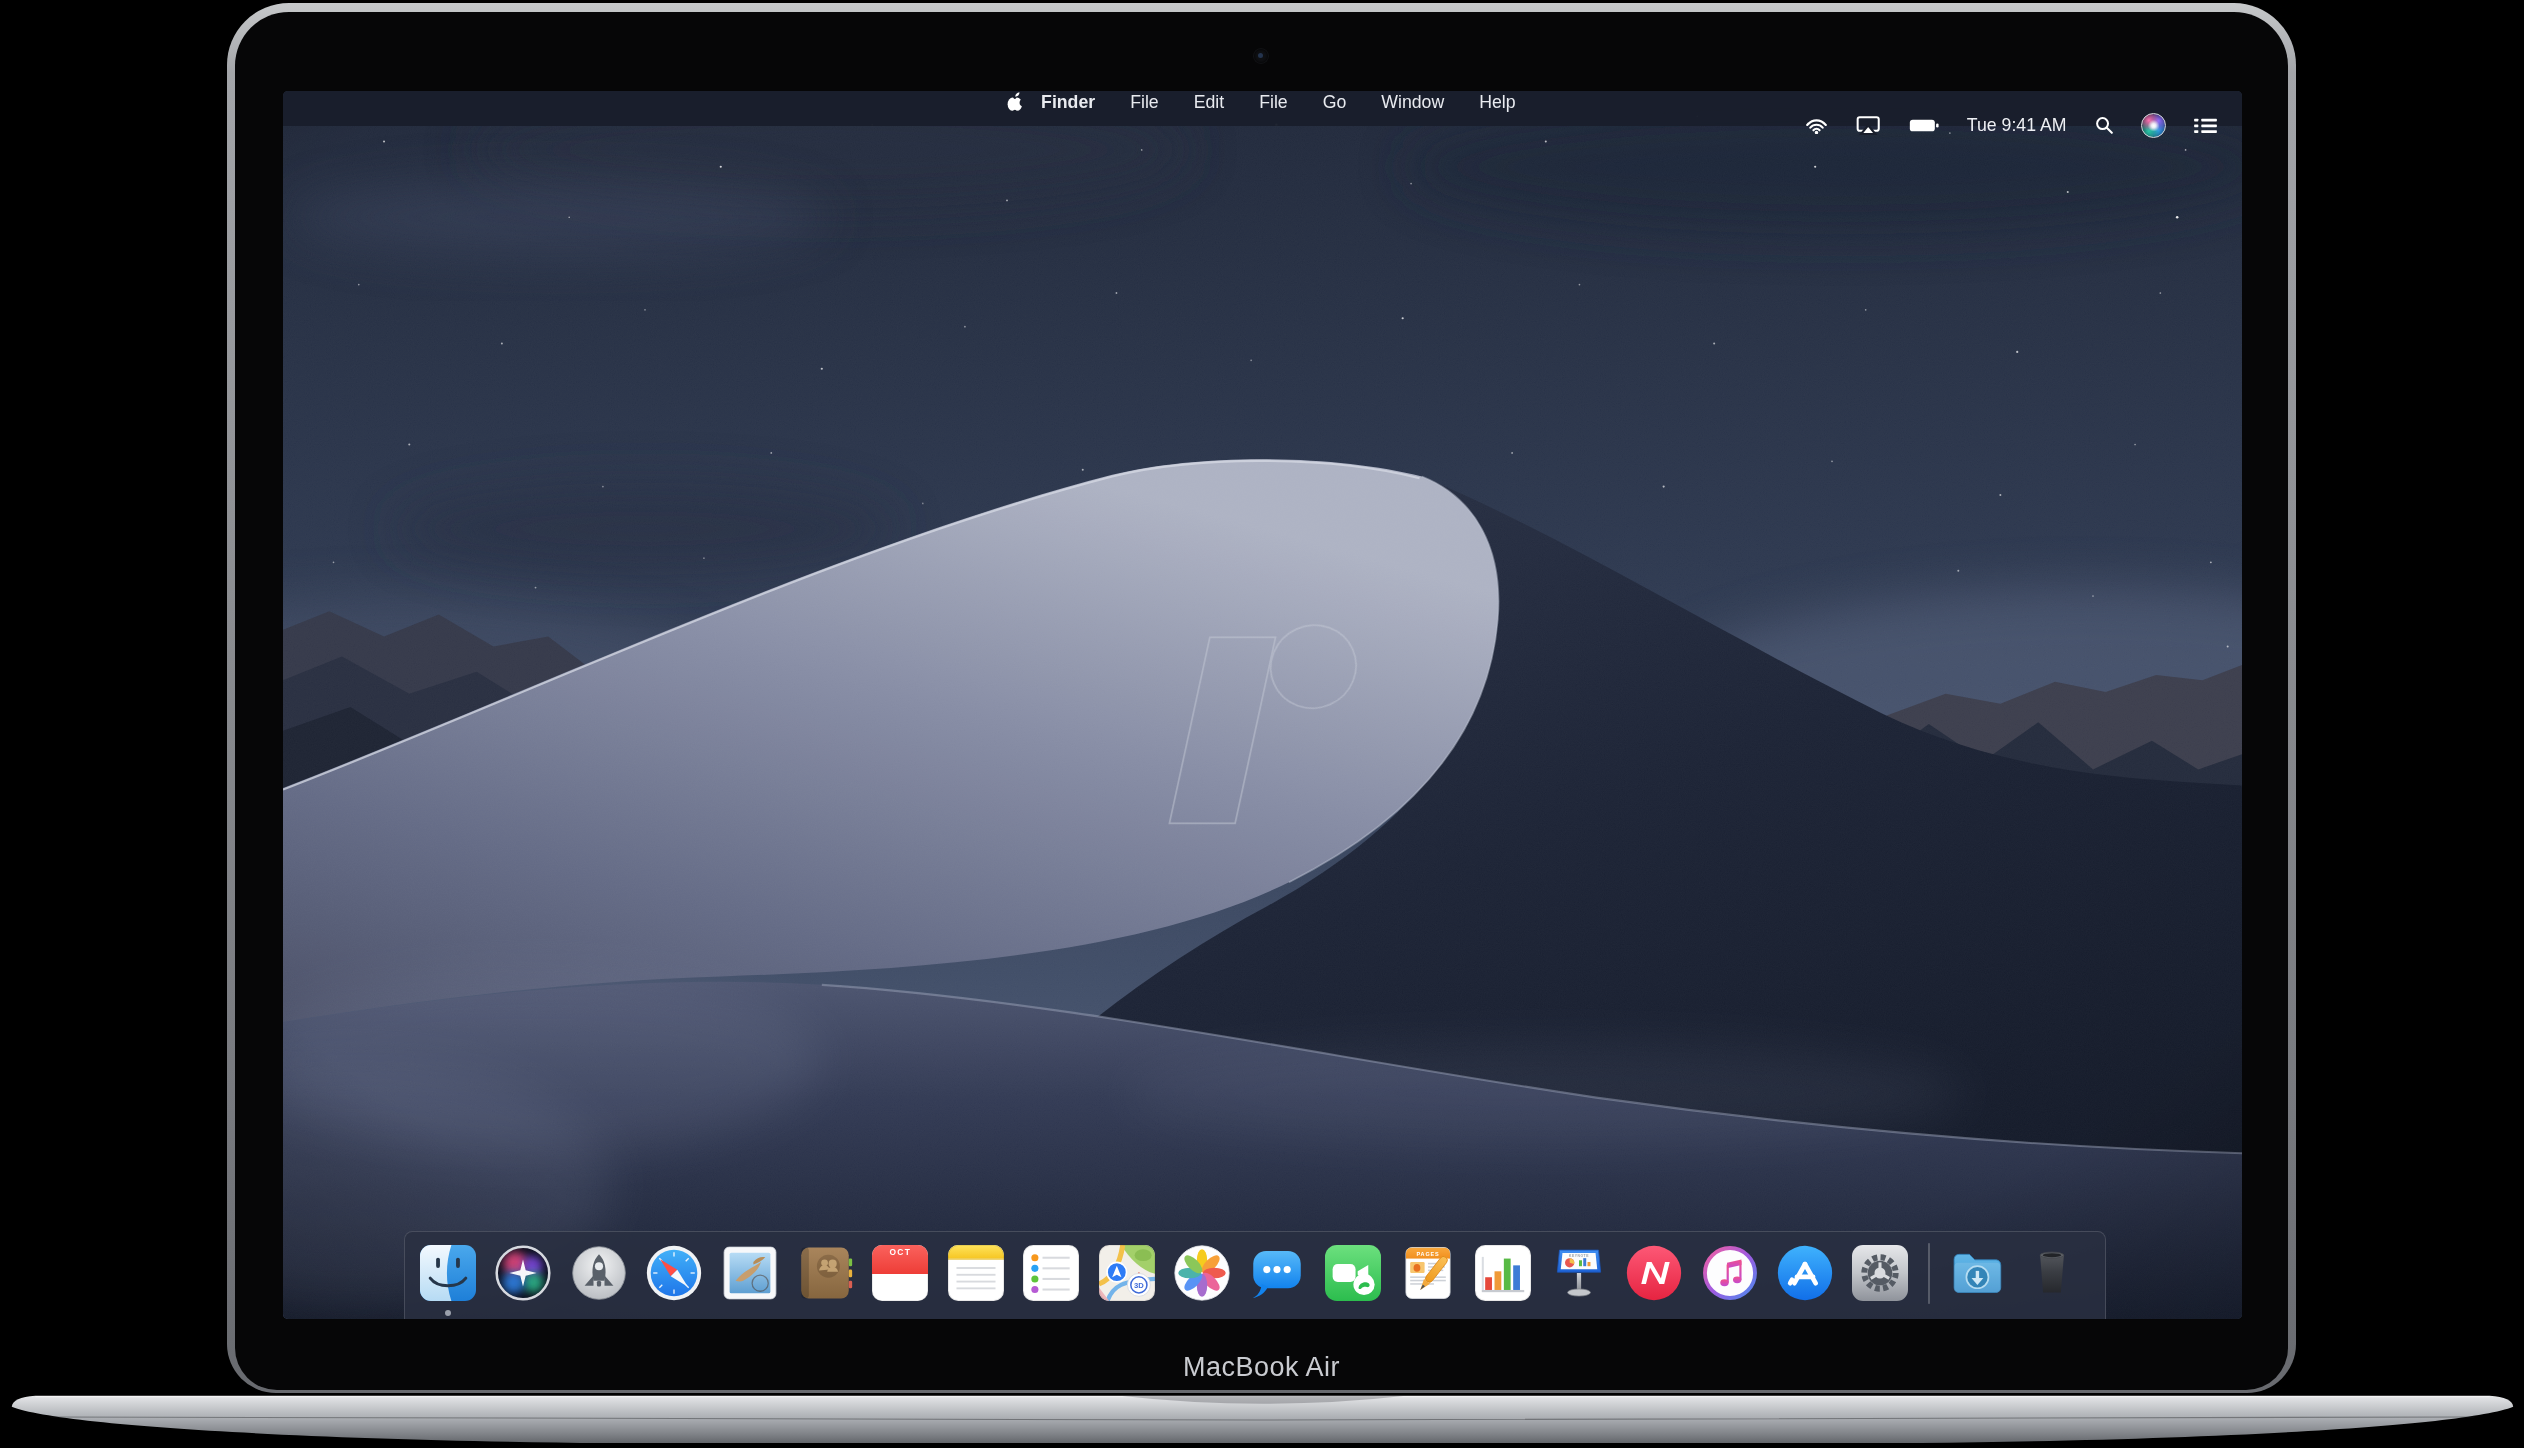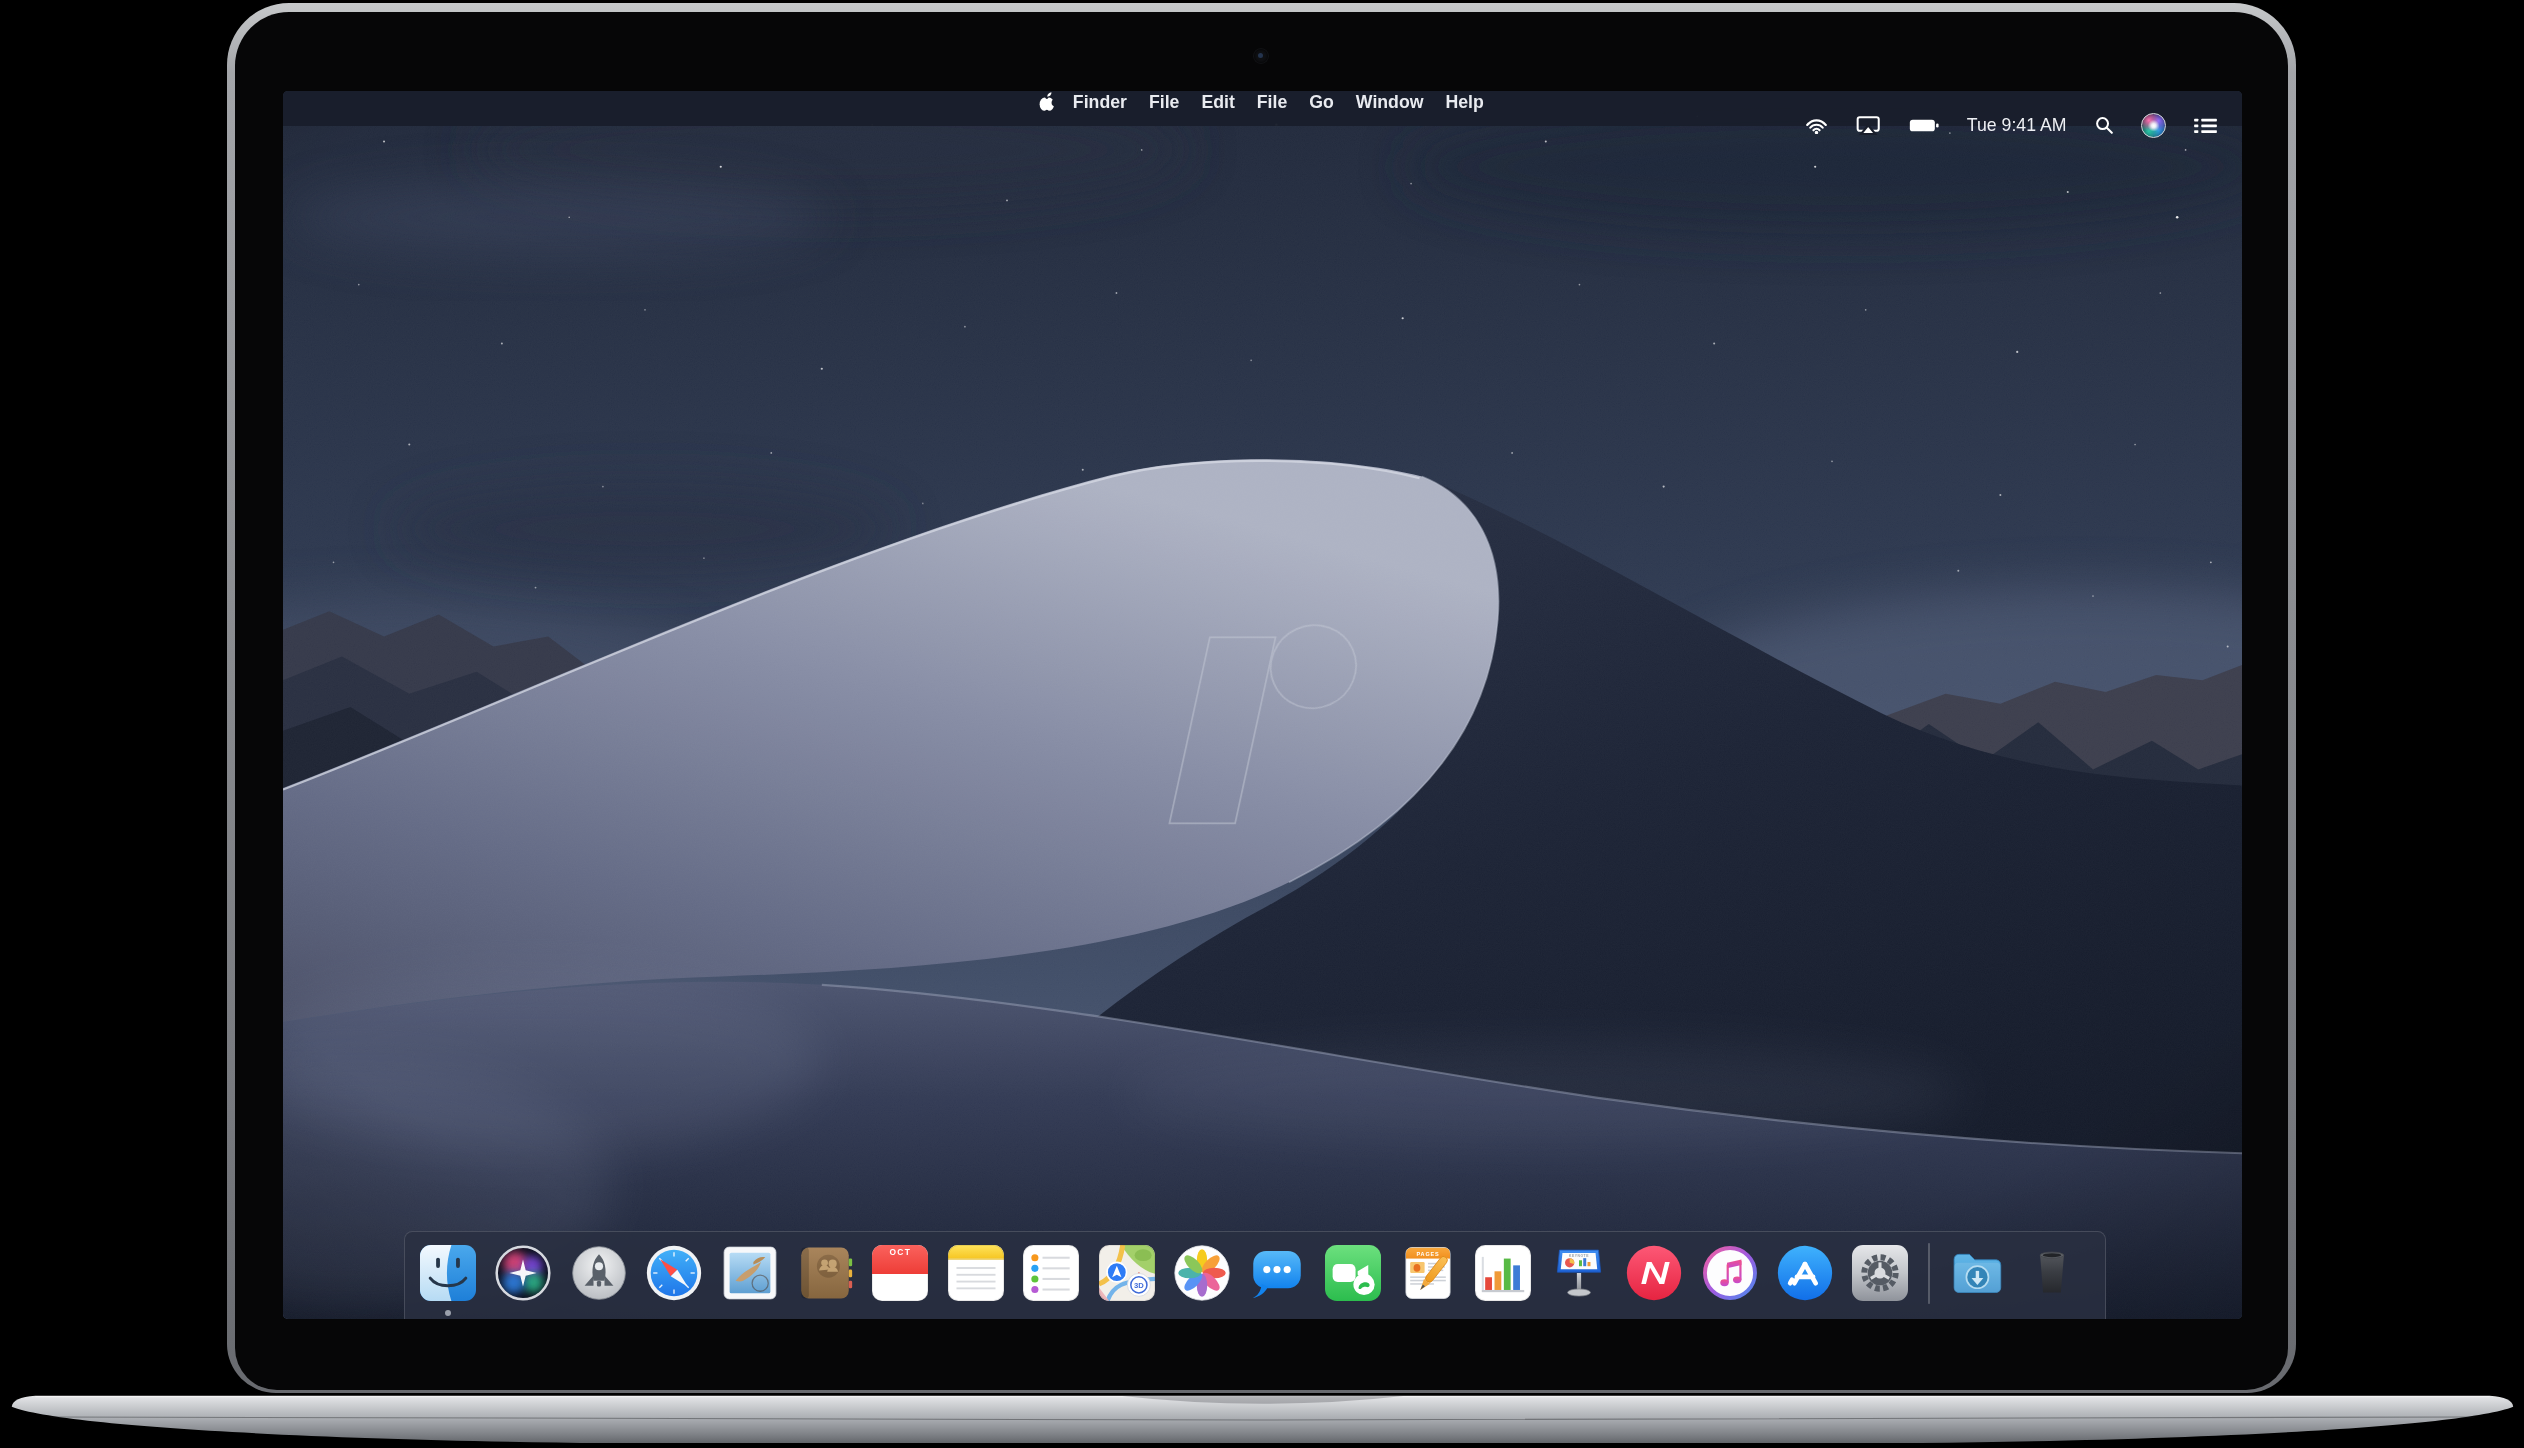--- a/index.html
+++ b/index.html
@@ -23,21 +23,21 @@
   
   .screen{position:absolute;left:283px;top:91px;width:1959px;height:1228px;border-radius:5px;
           overflow:hidden;background:#1d2434;}
   .wall{position:absolute;left:0;top:0;width:100%;height:100%;display:block;}
 
   
   .menubar{position:absolute;left:0;top:0;right:0;height:35px;background:rgba(25,30,43,.97);
            display:flex;align-items:center;padding:0 25px 0 22px;box-sizing:border-box;
            font-size:17.7px;color:#e9ebf0;z-index:6;flex-direction:column;}
   .mb-left{display:flex;align-items:center;}
-  .mb-item{margin-left:22px;cursor:default;font-weight:bold;}
+  .mb-item{margin-left:35px;cursor:default;}
   .mb-item.bold{font-weight:700;margin-left:17px;}
   .mb-right{margin-left:auto;display:flex;align-items:center;gap:28px;justify-content:space-between;}
   .mb-ic{display:block;}
   .clock{font-size:17.7px;color:#eef0f4;white-space:nowrap;}
   .apple-svg{display:block;}
   .siri-orb{width:23px;height:23px;border-radius:50%;border:1.7px solid #d6d9de;position:relative;
      background:
        radial-gradient(circle at 30% 28%,#ff72b1 0%,rgba(255,114,177,0) 45%),
        radial-gradient(circle at 72% 30%,#8f6bff 0%,rgba(143,107,255,0) 46%),
        radial-gradient(circle at 30% 74%,#27c9a8 0%,rgba(39,201,168,0) 50%),
@@ -705,14 +705,15 @@
           <stop offset=".8" stop-color="#818489"></stop>
         <stop offset="1" stop-color="#63666b"></stop>
       </linearGradient>
     </defs>
     <path d="M14,21 Q15,10 42,8 L2957,8 Q2984,10 2985,21 C2930,43 2650,60 2280,64 L719,64 C349,60 69,43 14,21 Z" fill="url(#baseG)"></path>
     <path d="M42,9 L2957,9" stroke="rgba(255,255,255,.55)" stroke-width="1.5" fill="none"></path>
     <path d="M1330,8 Q1500,27 1670,8 Z" fill="rgba(50,52,58,.28)"></path>
     <path d="M60,33 C900,38 2100,38 2939,33" stroke="rgba(30,32,36,.4)" stroke-width="1.2" fill="none"></path>
   </svg>
 
+  <div class="model-label">MacBook Air</div>
 </div>
 
 
 </body></html>

